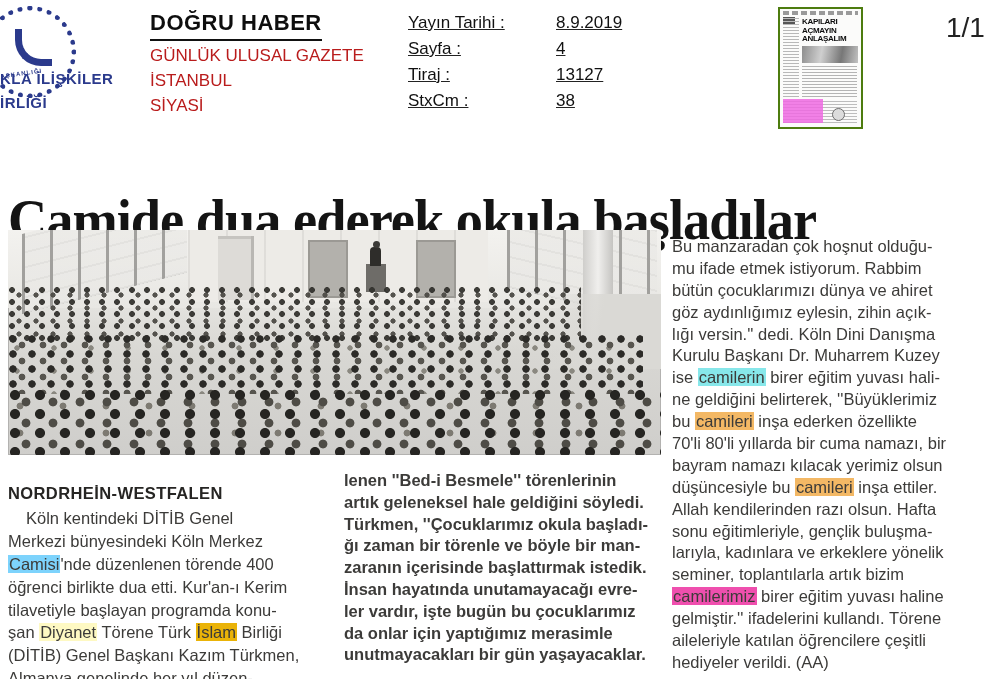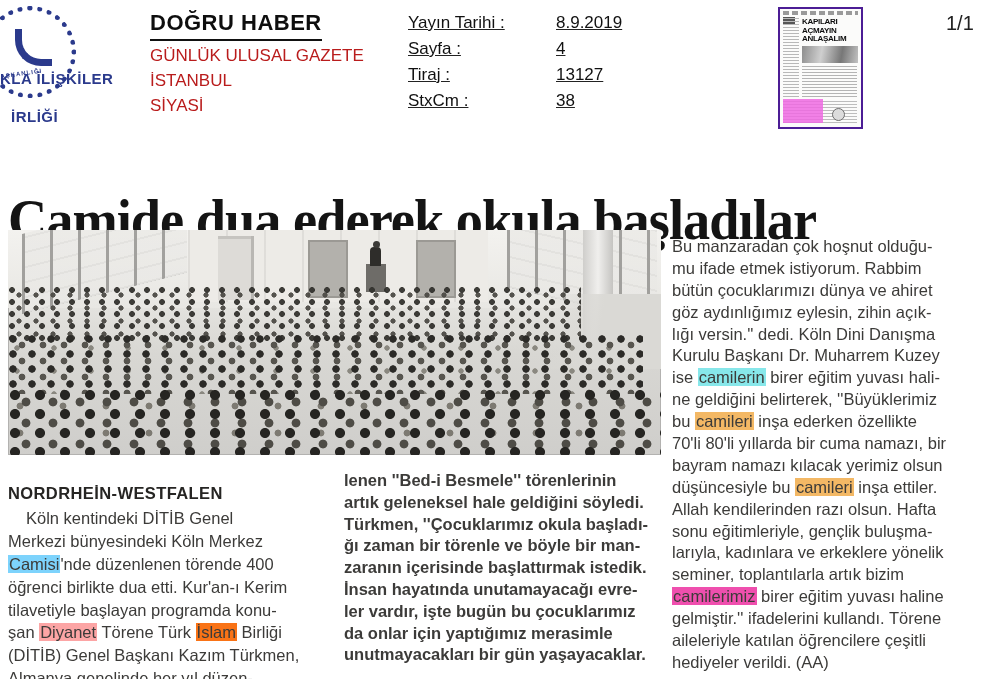--- a/index.html
+++ b/index.html
@@ -9,37 +9,37 @@
   
   .logo-wrap{position:absolute;left:0;top:0;width:130px;height:135px;}
   .seal{position:absolute;left:-16px;top:6px;width:82px;height:82px;border-radius:50%;
         border:5px dotted #2b3a8c;background:#fff;}
   .seal-glyph{position:absolute;left:26px;top:18px;width:30px;height:30px;
         border-left:7px solid #2b3a8c;border-bottom:7px solid #2b3a8c;border-radius:0 0 0 26px;}
   .seal-text{position:absolute;left:6px;top:60px;font-size:6px;font-weight:bold;color:#2b3a8c;
         transform:rotate(-8deg);letter-spacing:1px;}
   .org-frag{position:absolute;left:0;font-weight:bold;color:#2b3a8c;font-size:15px;letter-spacing:.5px;}
   .org-frag.l1{top:70px;}
-  .org-frag.l2{top:108px;padding-left:11px;}
+  .org-frag.l2{top:94px;}
 
   .pub{position:absolute;left:150px;top:10px;}
   .pub-name{font-size:22px;font-weight:bold;color:#0e0e0e;letter-spacing:.5px;
         border-bottom:2.5px solid #111;padding-bottom:3px;display:inline-block;}
   .pub-line{font-size:17px;color:#b91c1c;margin-top:5px;line-height:20px;}
 
   .meta{position:absolute;left:408px;top:13px;text-decoration:underline;}
   .meta-row{display:flex;height:26px;font-size:17px;color:#111;}
   .meta-label{width:148px;}
   .meta-value{width:150px;}
 
-  .page-indicator{position:absolute;left:946px;top:12px;font-size:20px;color:#222;}
+  .page-indicator{position:absolute;left:946px;top:12px;font-size:28px;color:#222;}
 
   
   .thumb{position:absolute;left:778px;top:7px;width:85px;height:122px;background:#fbfbfa;
-        border:2px solid #4c1d95;box-sizing:border-box;cursor:pointer;}
+        border:2px solid #4d7c0f;box-sizing:border-box;cursor:pointer;}
   .thumb-topbar{position:absolute;left:3px;top:2px;right:3px;height:4px;
         background:repeating-linear-gradient(90deg,#9a9a9a 0 6px,transparent 6px 9px);}
   .thumb-sidecol{position:absolute;left:3px;top:9px;width:16px;bottom:30px;
         background:repeating-linear-gradient(0deg,#b8b8b8 0 1px,transparent 1px 3px);}
   .thumb-masthead{position:absolute;left:3px;top:8px;width:12px;height:8px;background:#555;}
   .thumb-headline{position:absolute;left:22px;top:9px;width:58px;color:#0d0d0d;
         font-weight:bold;font-size:8px;line-height:8.5px;letter-spacing:-.3px;
         font-family:"Liberation Sans",sans-serif;}
   .thumb-photo{position:absolute;left:22px;top:37px;width:56px;height:17px;
         background:linear-gradient(100deg,#8d8d8d,#cfcfcf 35%,#777 70%,#c2c2c2);}
@@ -189,21 +189,21 @@
   </div>
 
   <div class="col col-left">
     <div class="kicker">NORDRHEİN-WESTFALEN</div>
     <div>
         <div class="tline ind"><span>Köln kentindeki DİTİB Genel</span></div>
         <div class="tline"><span>Merkezi bünyesindeki Köln Merkez</span></div>
         <div class="tline"><span class="hl" style="background: #7dd3fc;">Camisi</span><span>'nde düzenlenen törende 400</span></div>
         <div class="tline"><span>öğrenci birlikte dua etti. Kur'an-ı Kerim</span></div>
         <div class="tline"><span>tilavetiyle başlayan programda konu-</span></div>
-        <div class="tline"><span>şan </span><span class="hl" style="background: #fca5a5; text-align: right;">Diyanet</span><span> Törene Türk </span><span class="hl" style="background: #f97316;">İslam</span><span> Birliği</span></div>
+        <div class="tline"><span>şan </span><span class="hl" style="background: #fef9c3; text-align: right;">Diyanet</span><span> Törene Türk </span><span class="hl" style="background: #eab308;">İslam</span><span> Birliği</span></div>
         <div class="tline"><span>(DİTİB) Genel Başkanı Kazım Türkmen,</span></div>
         <div class="tline"><span>Almanya genelinde her yıl düzen-</span></div>
       </div>
   </div>
 
   <div class="col col-mid">
     <div>
         <div class="tline"><span>lenen ''Bed-i Besmele'' törenlerinin</span></div>
         <div class="tline"><span>artık geleneksel hale geldiğini söyledi.</span></div>
         <div class="tline"><span>Türkmen, ''Çocuklarımız okula başladı-</span></div>

